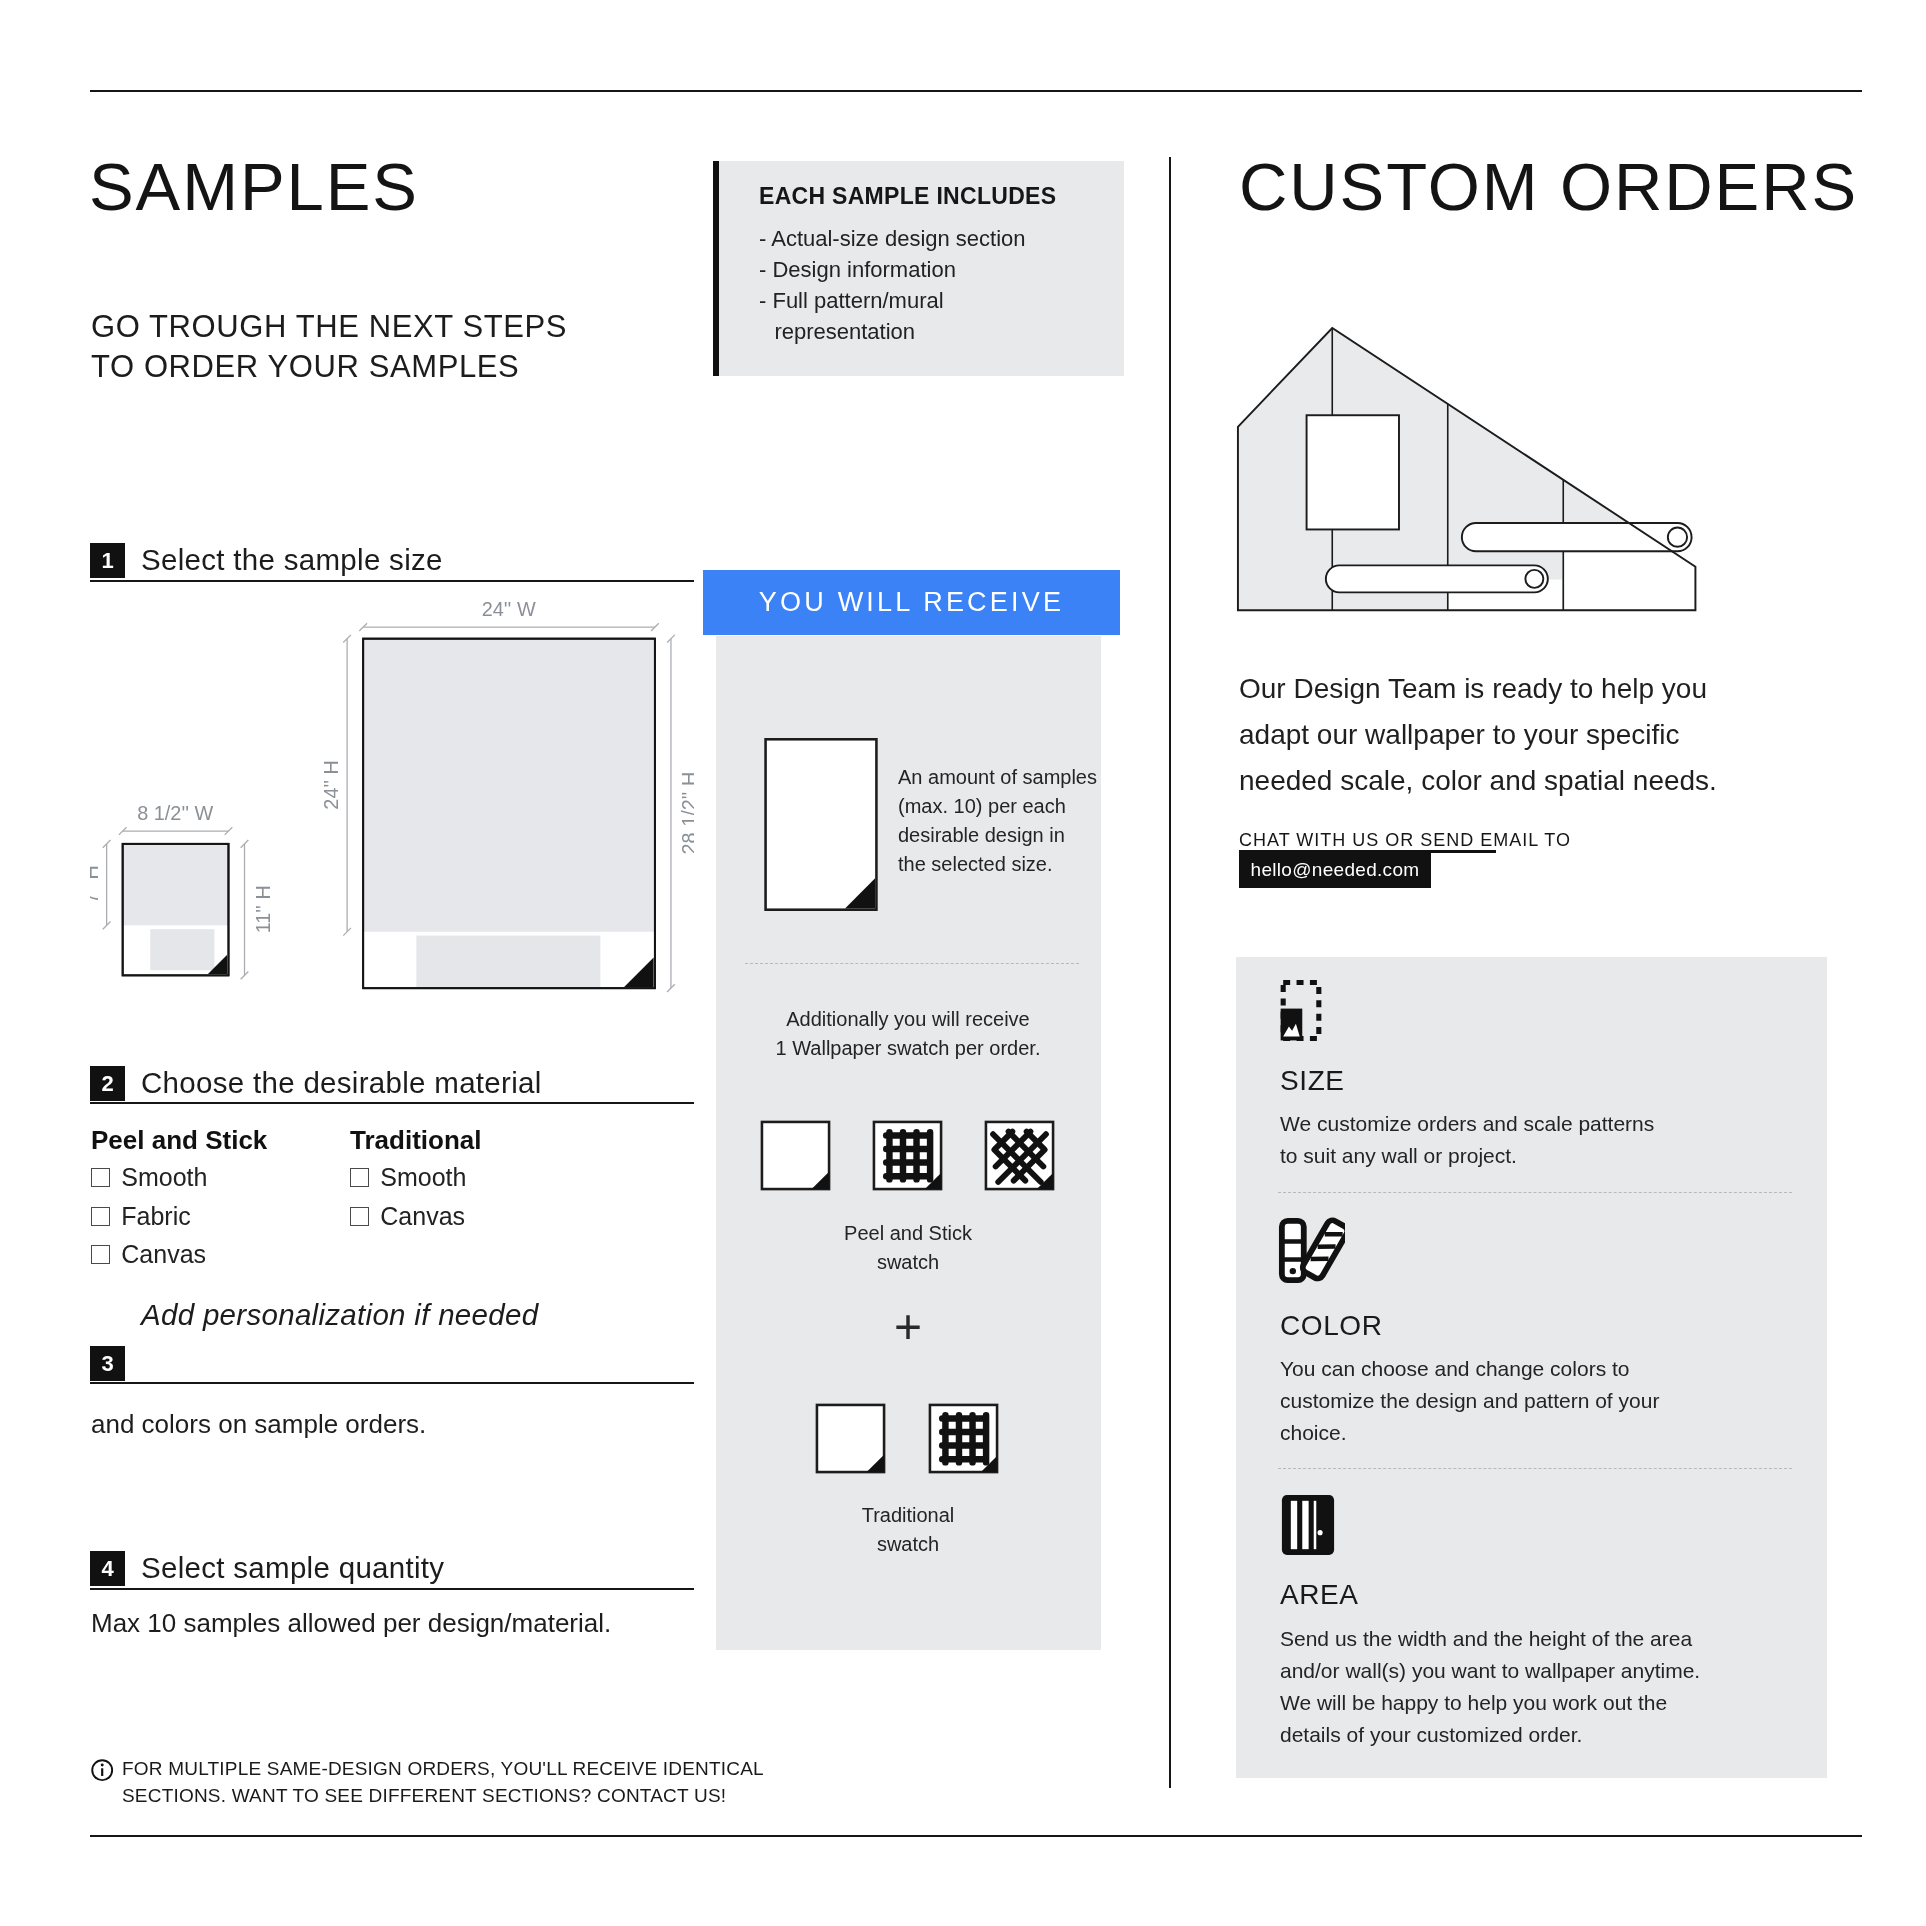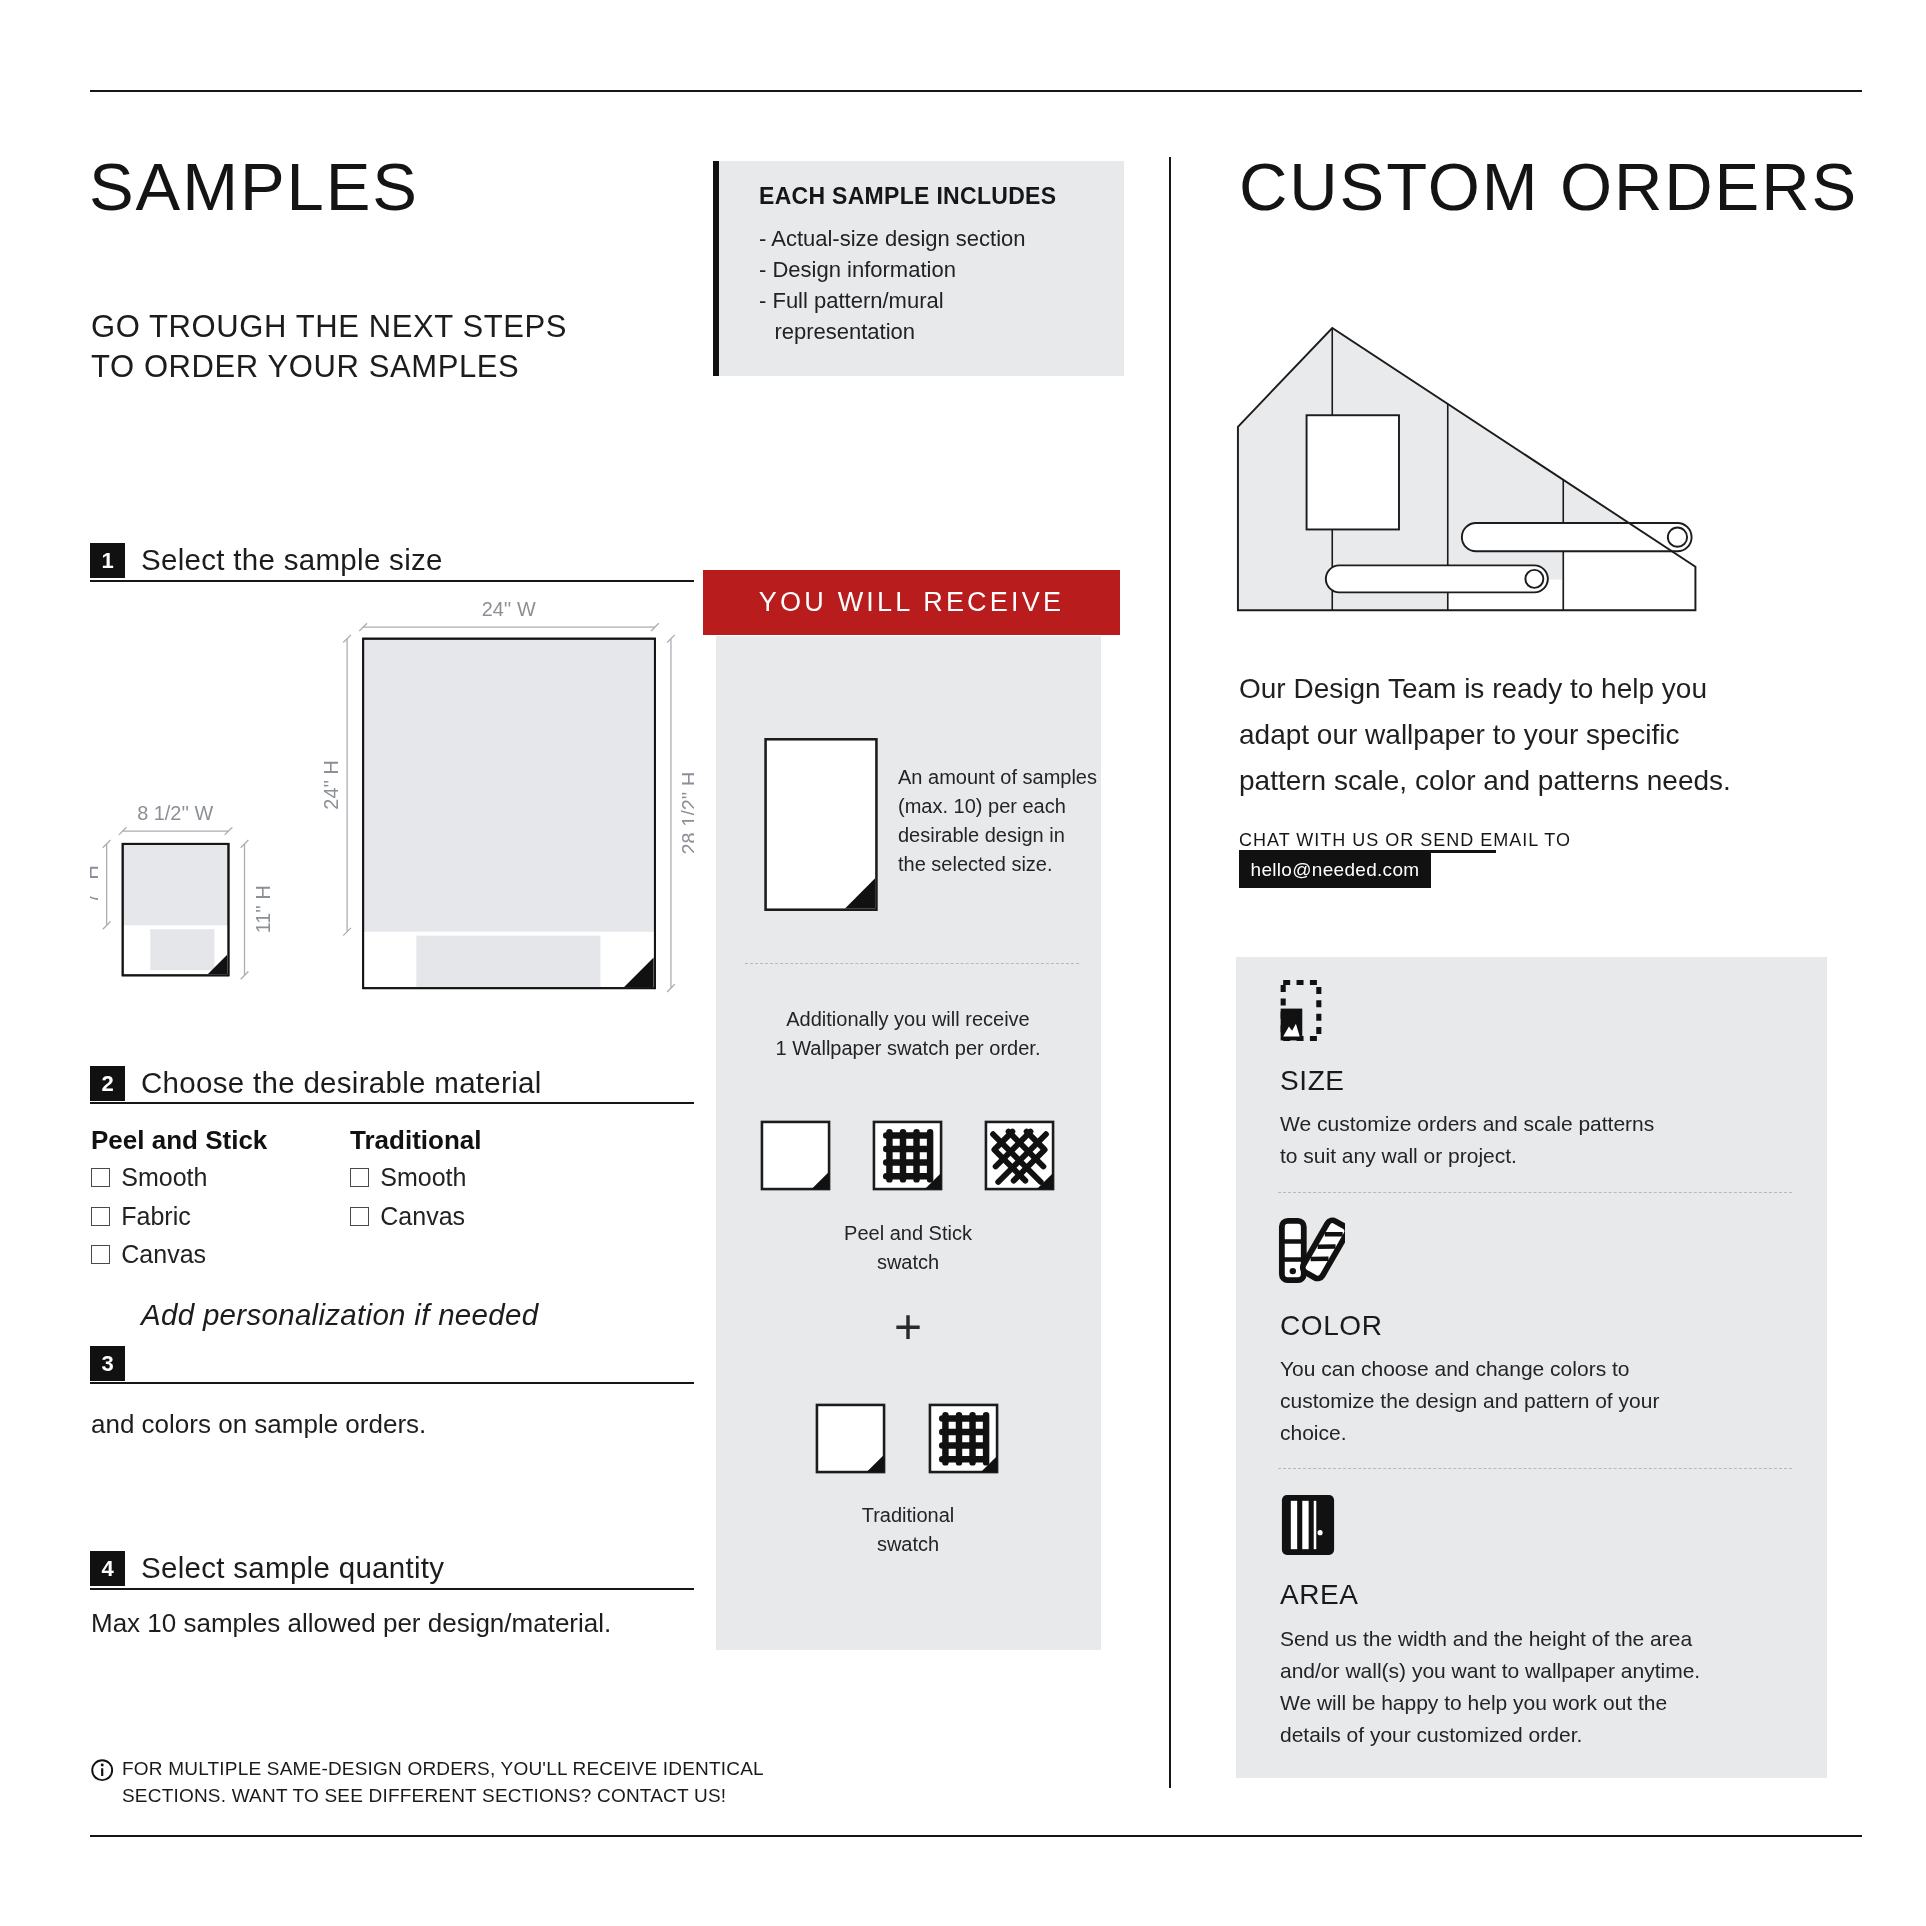--- a/index.html
+++ b/index.html
@@ -14,21 +14,21 @@
   .includes-item{font-size:22px;line-height:31px;color:#222;}
   .includes-item.indent{padding-left:15.4px;}
   .step-badge{width:35px;height:35px;background:#111;color:#fff;display:flex;align-items:center;justify-content:center;
               font-size:22px;font-weight:700;}
   .step-label{font-size:29.5px;letter-spacing:0.3px;color:#1c1c1c;white-space:nowrap;}
   .mat-title{font-size:26px;font-weight:700;color:#111;}
   .opt-row{font-size:25px;color:#222;display:flex;align-items:center;}
   .chk{display:inline-block;width:16.7px;height:16.7px;border:1.9px solid #4a4a4a;margin-right:11.6px;flex:0 0 auto;}
   .note-text{font-size:26px;line-height:37px;color:#1d1d1d;}
   .foot-text{font-size:19px;line-height:27px;letter-spacing:0.2px;color:#1a1a1a;}
-  .band{background:#b91c1c;color:#fff;display:flex;align-items:center;justify-content:center;
+  .band{background:#3b82f6;color:#fff;display:flex;align-items:center;justify-content:center;
         font-size:27px;letter-spacing:3.2px;white-space:nowrap;}
   .panel{background:#e8e9eb;}
   .panel-text{font-size:20px;line-height:29px;color:#242424;}
   .panel-center{text-align:center;}
   .dashed{border-top:1.3px dashed #b7babd;height:0;}
   .plus-sign{font-size:48px;font-weight:200;color:#2a2a2a;text-align:center;line-height:48px;}
   .intro-line{font-size:28px;line-height:46px;color:#1f1f1f;white-space:nowrap;}
   .chat-label{font-size:18px;letter-spacing:1px;color:#161616;white-space:nowrap;}
   .email-box{background:#111;color:#fff;font-size:19px;letter-spacing:0.3px;padding:6.4px 11.6px;display:inline-block;}
   .feat-heading{font-size:28px;letter-spacing:0.6px;color:#1a1a1a;}
@@ -256,21 +256,21 @@
     <g>
       <rect x="140" y="376" width="346" height="42" rx="21" fill="#ffffff" stroke="#1c1c1c" stroke-width="3"></rect>
       <circle cx="465" cy="397" r="14" fill="#fff" stroke="#1c1c1c" stroke-width="3"></circle>
     </g>
     <path d="M 3 446 L 3 160 L 150 6 L 716 378 L 716 446 Z" fill="none" stroke="#1c1c1c" stroke-width="3"></path>
   </svg>
 
   <div class="abs" style="left:1239px;top:666px;">
     <div class="intro-line">Our Design Team is ready to help you</div>
     <div class="intro-line">adapt our wallpaper to your specific</div>
-    <div class="intro-line">pattern scale, color and patterns needs.</div>
+    <div class="intro-line">needed scale, color and spatial needs.</div>
   </div>
 
   <div class="abs chat-label" style="left:1239px;top:830px;">CHAT WITH US OR SEND EMAIL TO</div>
   <div class="abs" style="left:1239px;top:850px;width:257px;height:2.6px;background:#111;"></div>
   <div class="abs" style="left:1239px;top:853px;">
     <span class="email-box">hello@needed.com</span>
   </div>
 
   <div class="abs panel" style="left:1236px;top:957px;width:591px;height:821px;"></div>
 

